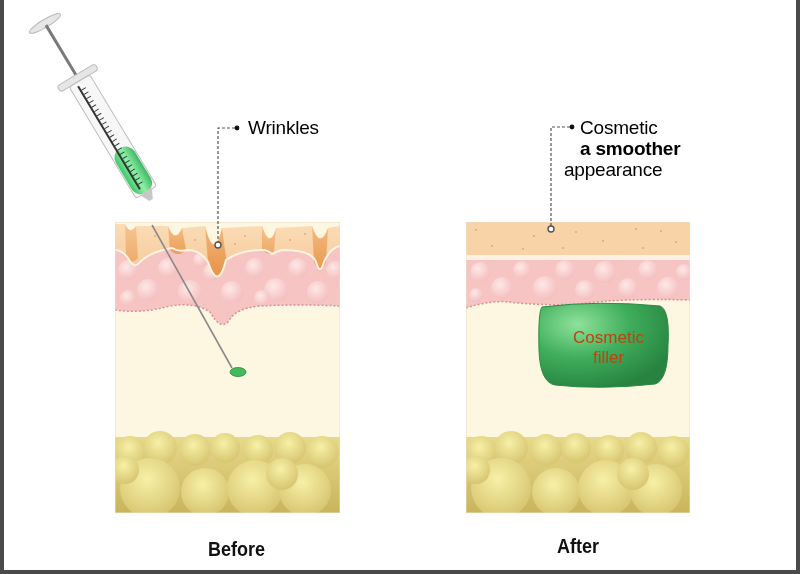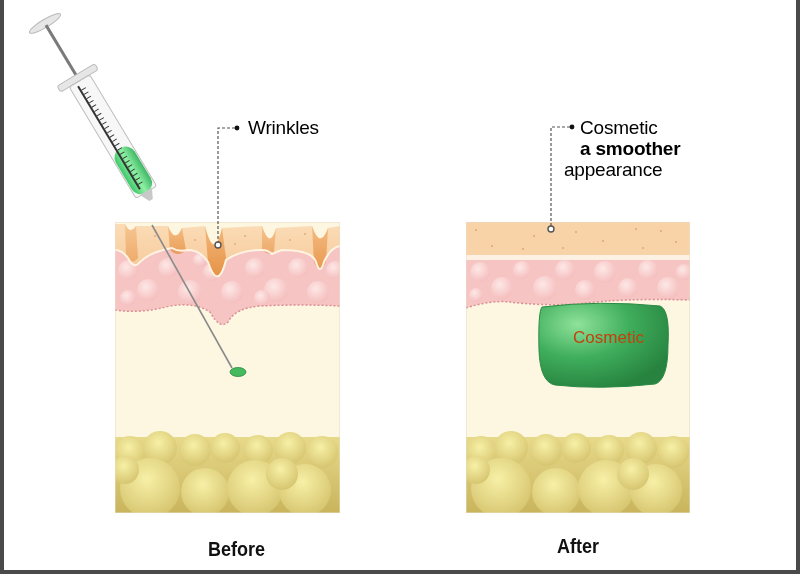--- a/index.html
+++ b/index.html
@@ -232,16 +232,17 @@
 </svg>
 
 <div class="label" style="left:248px;top:117px;">Wrinkles</div>
 
 <div class="label" style="left:580px;top:117px;">Cosmetic</div>
 <div class="label" style="left:580px;top:138px;font-weight:bold;">a smoother</div>
 <div class="label" style="left:564px;top:159px;">appearance</div>
 
 <div class="filler-text" style="left:538px;top:328px;">
   <div>Cosmetic</div>
+  <div>filler</div>
 </div>
 
 <div class="caption" style="left:208px;top:538px;">Before</div>
 <div class="caption" style="left:557px;top:535px;">After</div>
 
 </body></html>

